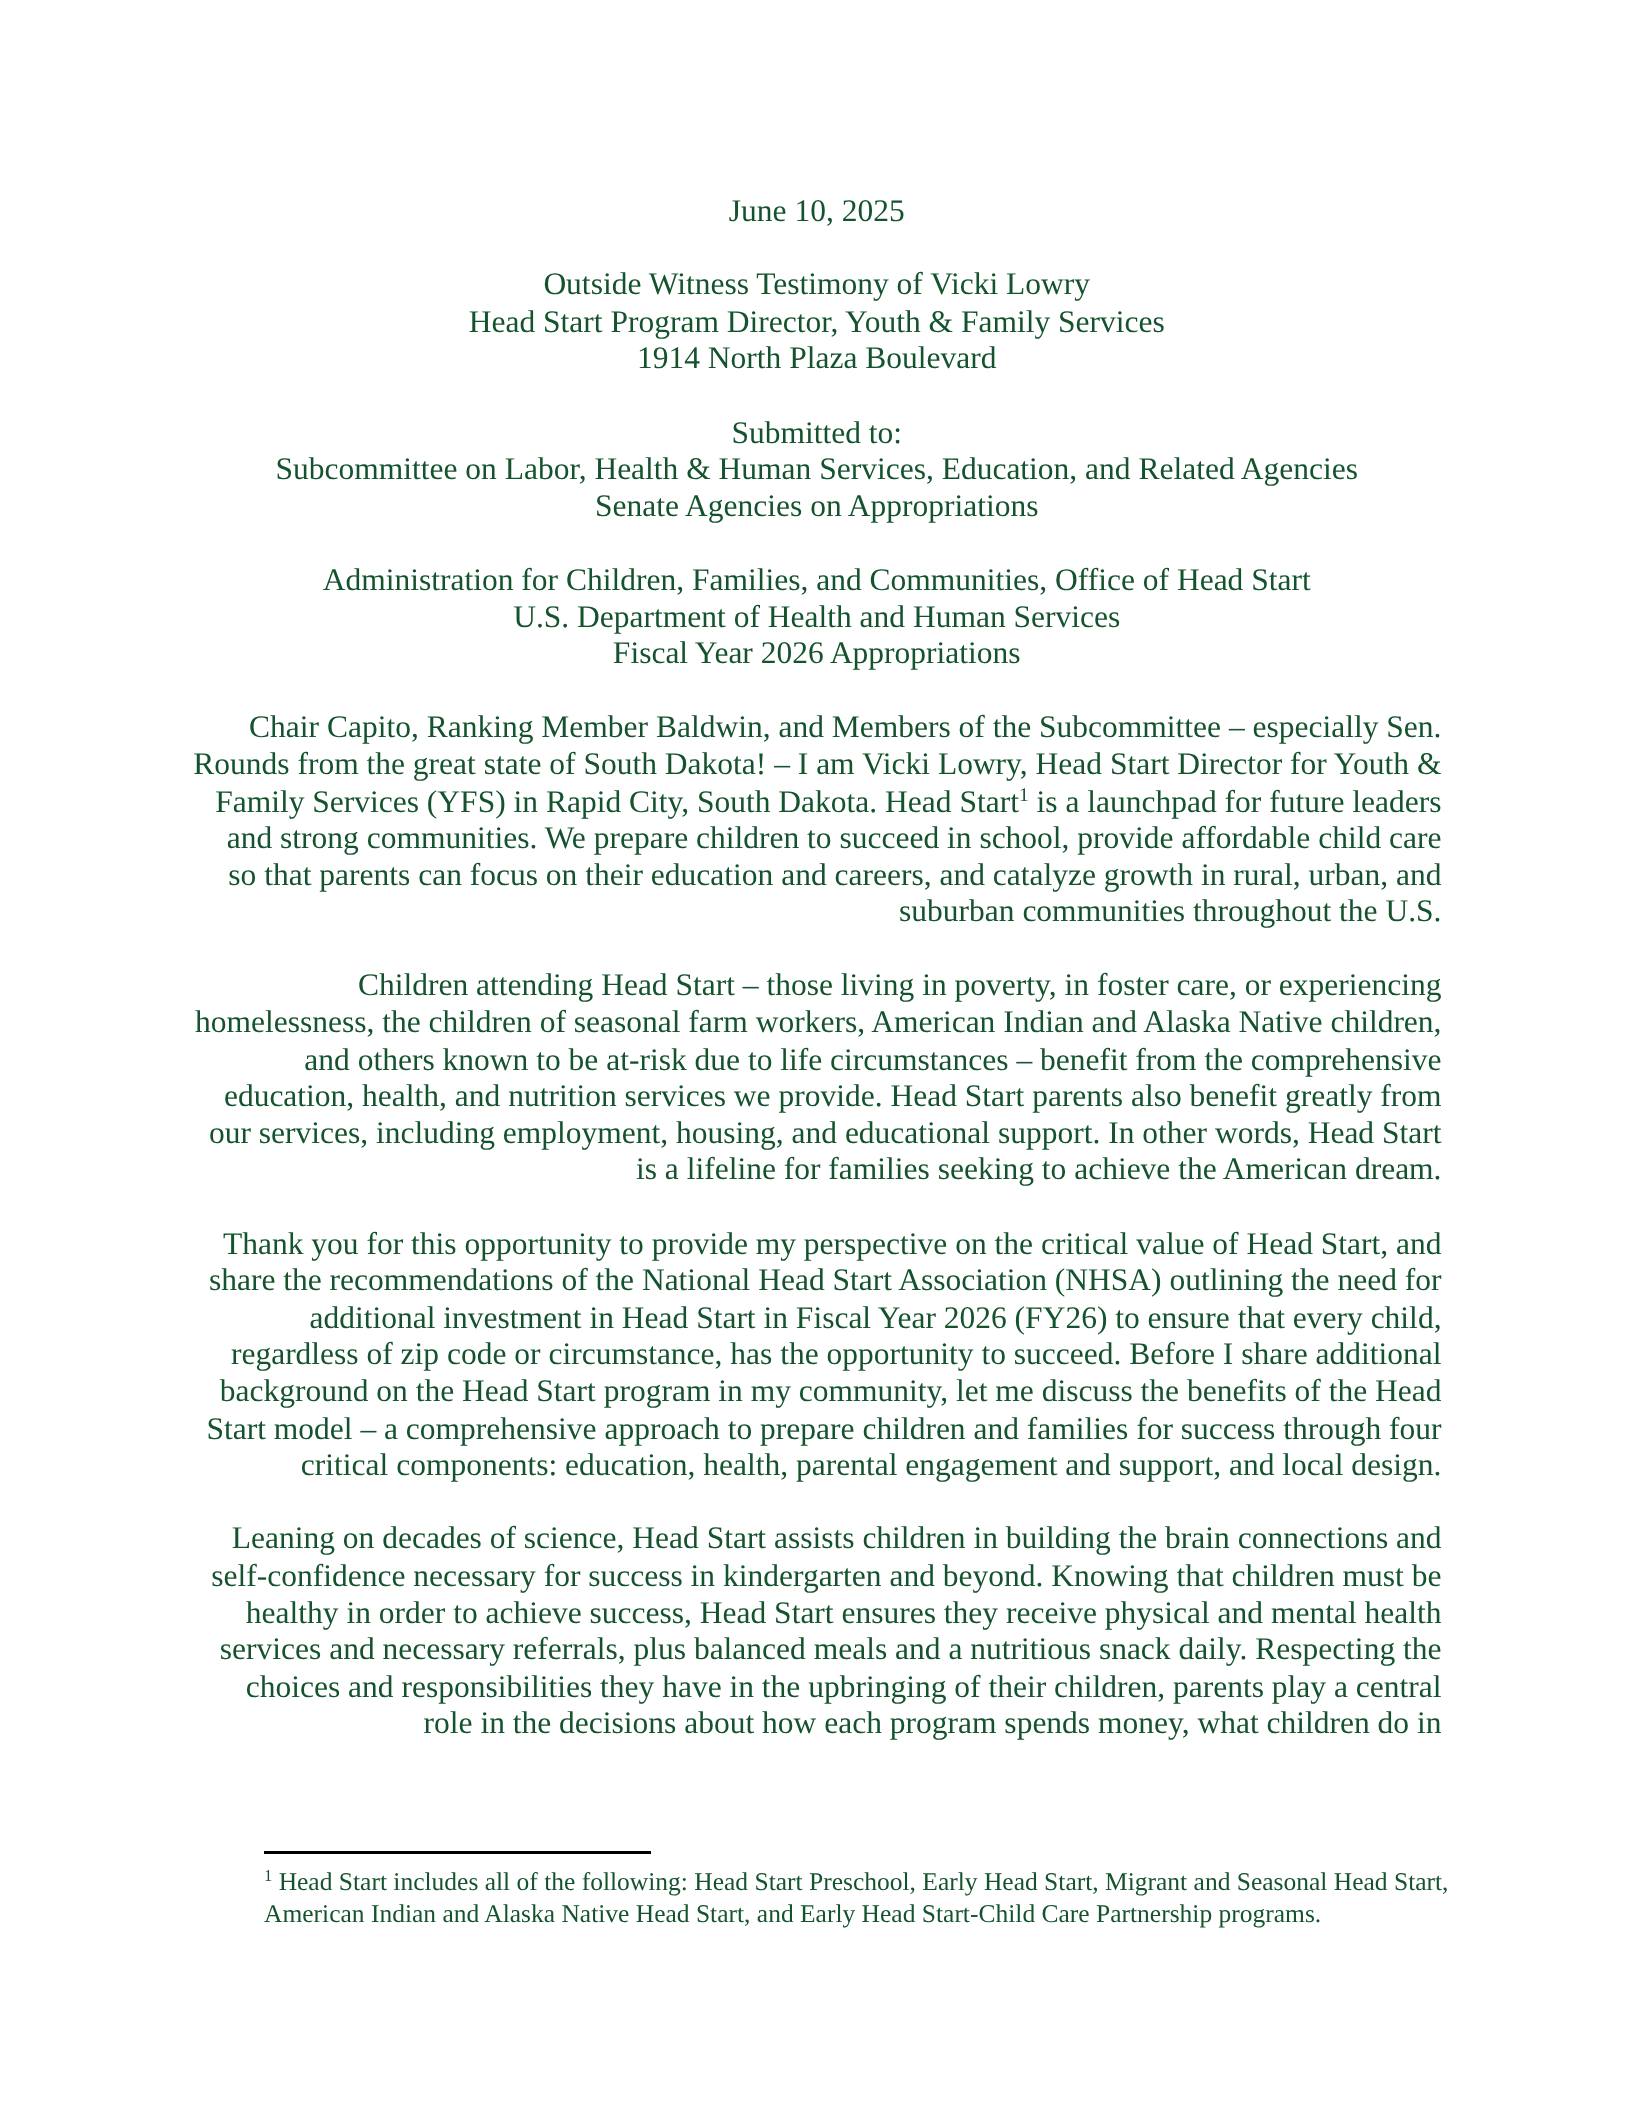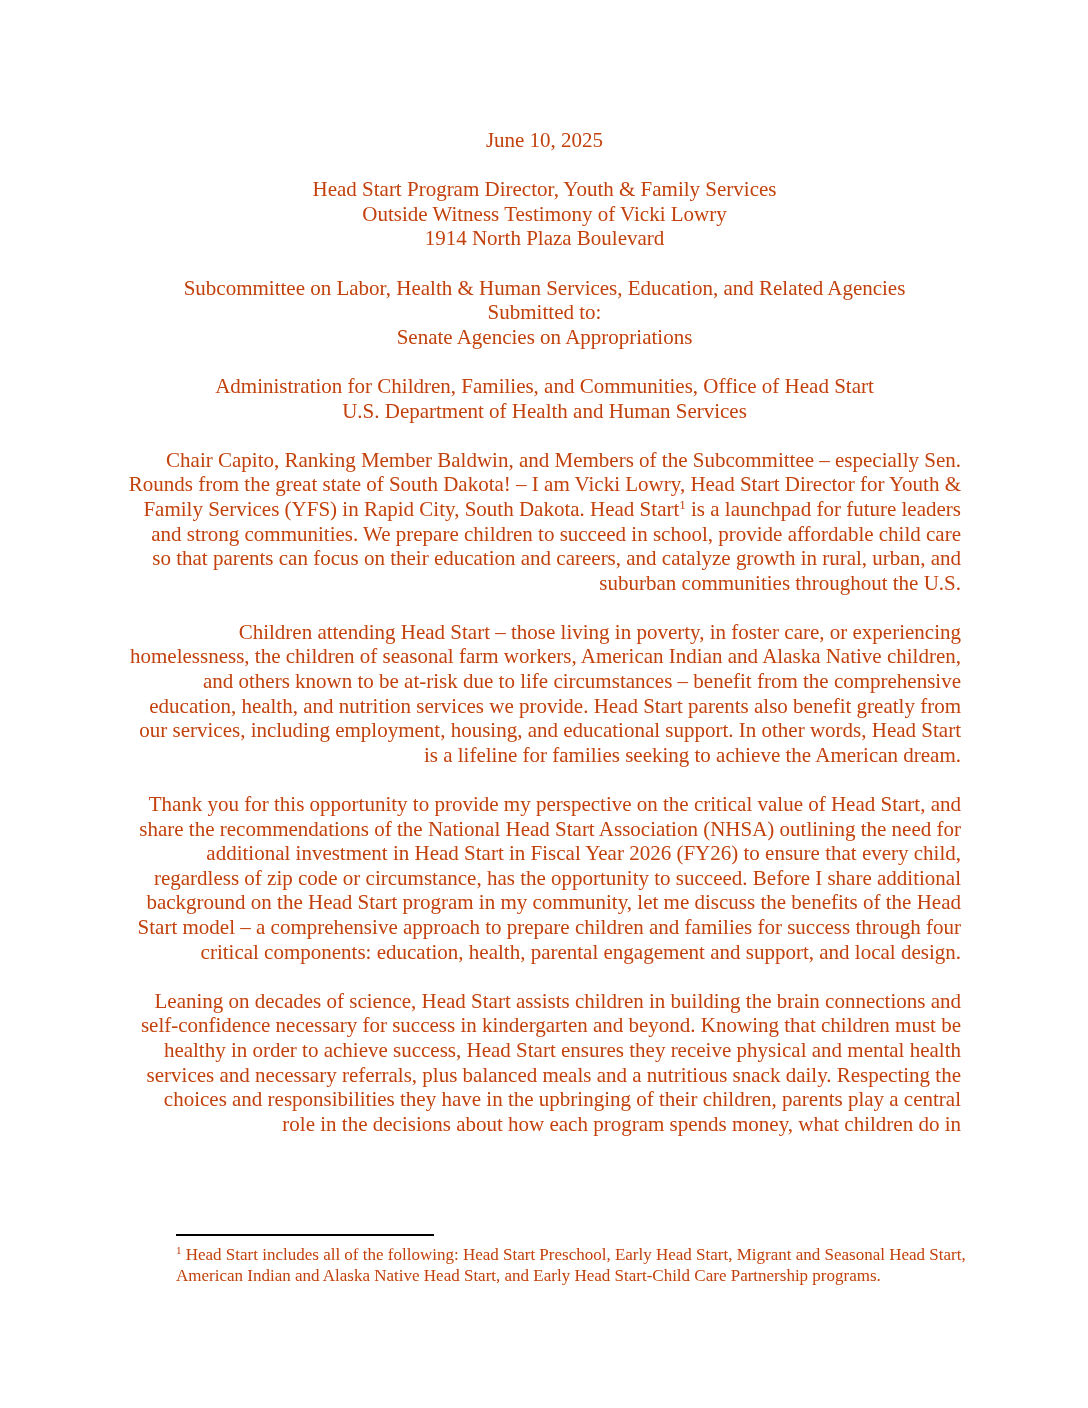--- a/index.html
+++ b/index.html
@@ -5,21 +5,21 @@
   html, body {
     margin: 0;
     padding: 0;
     background: #ffffff;
   }
   .page {
     position: relative;
     width: 1088px;
     height: 1408px;
     background: #ffffff;
-    color: #c2410c;
+    color: #14532d;
     font-family: "Liberation Serif", "DejaVu Serif", serif;
     font-size: 21px;
     line-height: 24.6px;
     overflow: hidden;
     border-radius: 29px;
   }
   .content {
     position: absolute;
     left: 128px;
     top: 128px;
@@ -71,32 +71,33 @@
 </style>
 </head>
 <body>
 
 <div class="page">
   <div class="content">
 
     <div class="line center">June 10, 2025</div>
     <div class="spacer"></div>
 
+    <div class="line center">Outside Witness Testimony of Vicki Lowry</div>
     <div class="line center">Head Start Program Director, Youth &amp; Family Services</div>
-    <div class="line center">Outside Witness Testimony of Vicki Lowry</div>
     <div class="line center">1914 North Plaza Boulevard</div>
     <div class="spacer"></div>
 
+    <div class="line center">Submitted to:</div>
     <div class="line center">Subcommittee on Labor, Health &amp; Human Services, Education, and Related Agencies</div>
-    <div class="line center">Submitted to:</div>
     <div class="line center">Senate Agencies on Appropriations</div>
     <div class="spacer"></div>
 
     <div class="line center">Administration for Children, Families, and Communities, Office of Head Start</div>
     <div class="line center">U.S. Department of Health and Human Services</div>
+    <div class="line center">Fiscal Year 2026 Appropriations</div>
     <div class="spacer"></div>
 
     <p class="para"><span>Chair Capito, Ranking Member Baldwin, and Members of the Subcommittee – especially Sen. Rounds from the great state of South Dakota! – I am Vicki Lowry, Head Start Director for Youth &amp; Family Services (YFS) in Rapid City, South Dakota. Head Start</span><sup class="fnref">1</sup><span> is a launchpad for future leaders and strong communities. We prepare children to succeed in school, provide affordable child care so that parents can focus on their education and careers, and catalyze growth in rural, urban, and suburban communities throughout the U.S.</span></p>
     <div class="spacer"></div>
 
     <p class="para">Children attending Head Start – those living in poverty, in foster care, or experiencing homelessness, the children of seasonal farm workers, American Indian and Alaska Native children, and others known to be at-risk due to life circumstances – benefit from the comprehensive education, health, and nutrition services we provide. Head Start parents also benefit greatly from our services, including employment, housing, and educational support. In other words, Head Start is a lifeline for families seeking to achieve the American dream.</p>
     <div class="spacer"></div>
 
     <p class="para">Thank you for this opportunity to provide my perspective on the critical value of Head Start, and share the recommendations of the National Head Start Association (NHSA) outlining the need for additional investment in Head Start in Fiscal Year 2026 (FY26) to ensure that every child, regardless of zip code or circumstance, has the opportunity to succeed. Before I share additional background on the Head Start program in my community, let me discuss the benefits of the Head Start model – a comprehensive approach to prepare children and families for success through four critical components: education, health, parental engagement and support, and local design.</p>
     <div class="spacer"></div>

